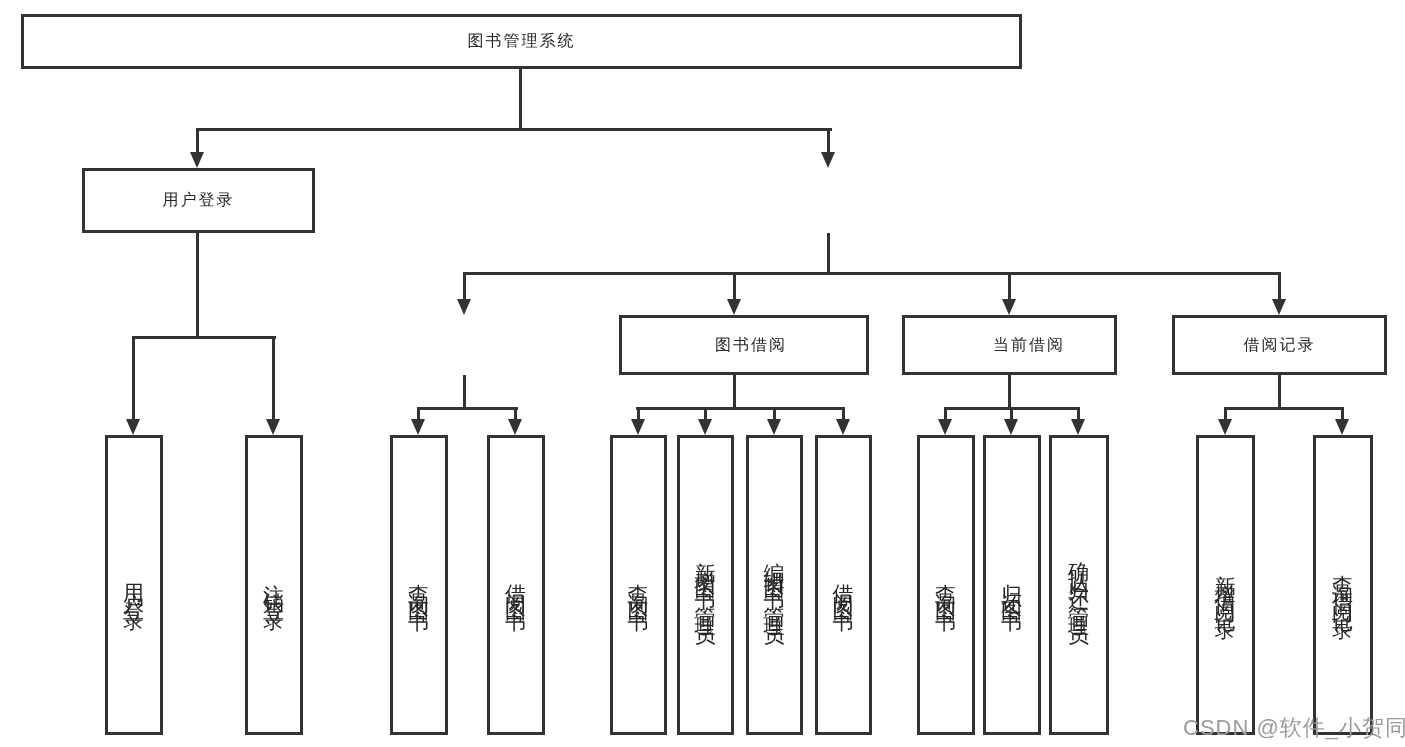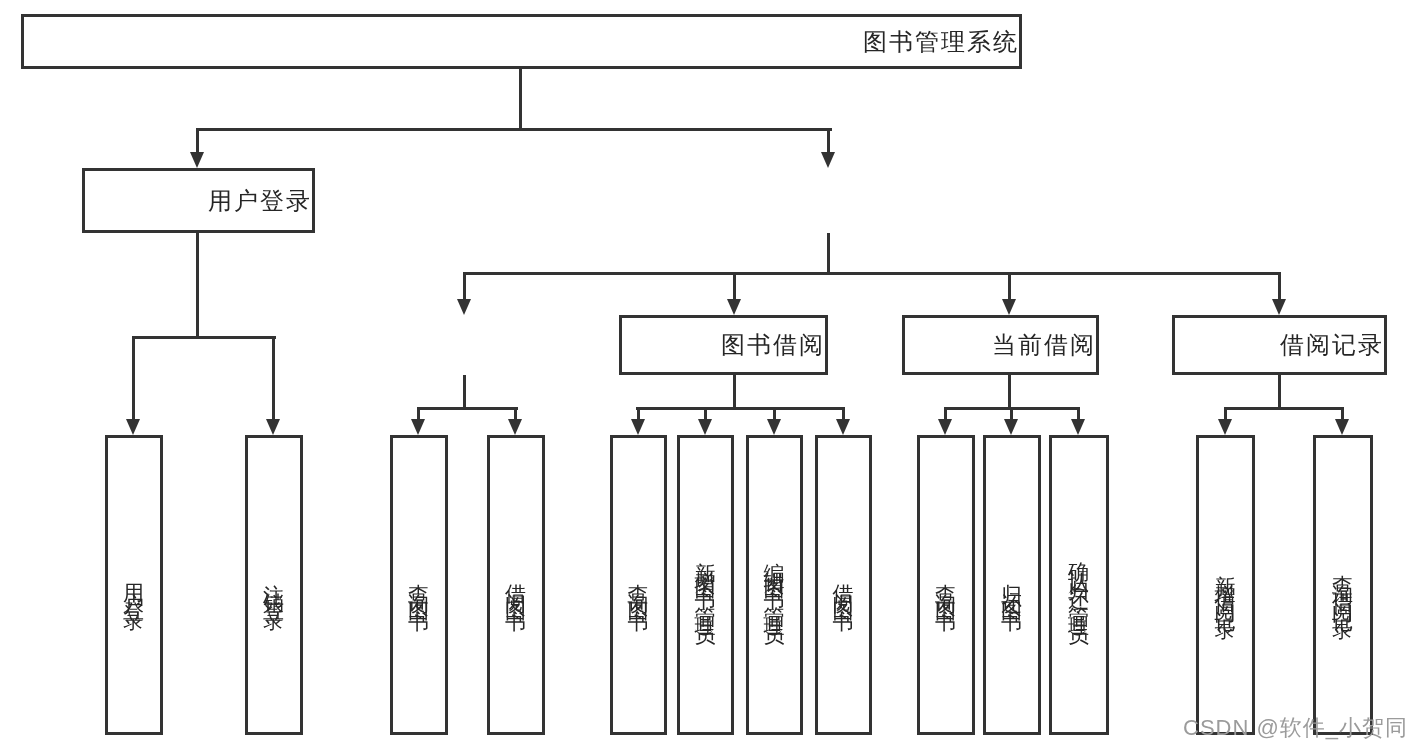--- a/index.html
+++ b/index.html
@@ -17,21 +17,21 @@
     font-family:"Liberation Sans","DejaVu Sans",sans-serif;
   }
   .node{
     position:absolute;
     box-sizing:border-box;
     border:3px solid var(--line);
     background:#fff;
     display:flex;align-items:center;justify-content:center;
     color:var(--text);
   }
-  .h-node{font-size:24px;letter-spacing:2px;white-space:nowrap;justify-content:flex-end;}
+  .h-node{font-size:16px;letter-spacing:2px;white-space:nowrap;}
   .leaf{top:435px;height:300px;}
   .leaf .vtext{
     writing-mode:vertical-rl;
     text-orientation:mixed;
     font-size:21px;
     letter-spacing:9px;
     line-height:1;
   }
   .vline{position:absolute;width:3px;background:var(--line);}
   .hline{position:absolute;height:3px;background:var(--line);}
@@ -55,25 +55,25 @@
   <div class="node h-node" style="left:21px;top:14px;width:1001px;height:55px;">
     <span>图书管理系统</span>
   </div>
 
   <div class="node h-node" style="left:82px;top:168px;width:233px;height:65px;">
     <span>用户登录</span>
   </div>
 
 
 
-  <div class="node h-node" style="left:619px;top:315px;width:209px;height:60px;padding-left:14px;">
+  <div class="node h-node" style="left:619px;top:315px;width:250px;height:60px;padding-left:14px;">
     <span>图书借阅</span>
   </div>
 
-  <div class="node h-node" style="left:902px;top:315px;width:197px;height:60px;padding-left:39px;">
+  <div class="node h-node" style="left:902px;top:315px;width:215px;height:60px;padding-left:39px;">
     <span>当前借阅</span>
   </div>
 
   <div class="node h-node" style="left:1172px;top:315px;width:215px;height:60px;">
     <span>借阅记录</span>
   </div>
 
   <div class="node leaf" style="left:105px;width:58px;">
     <span class="vtext">用户登录</span>
   </div>

